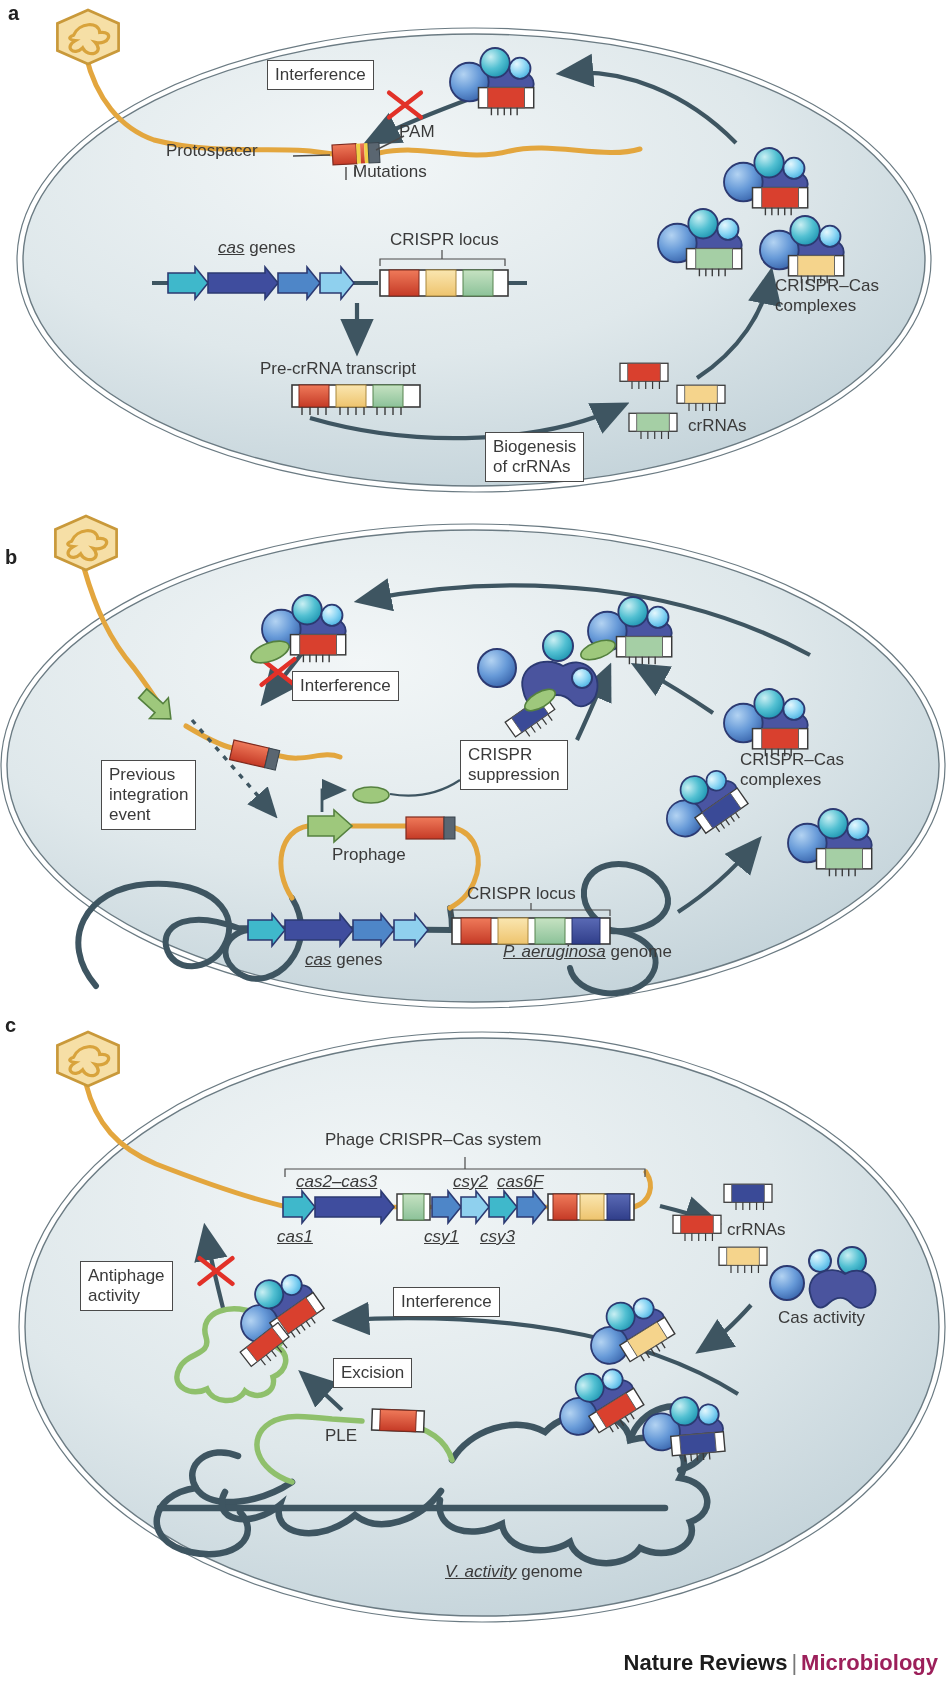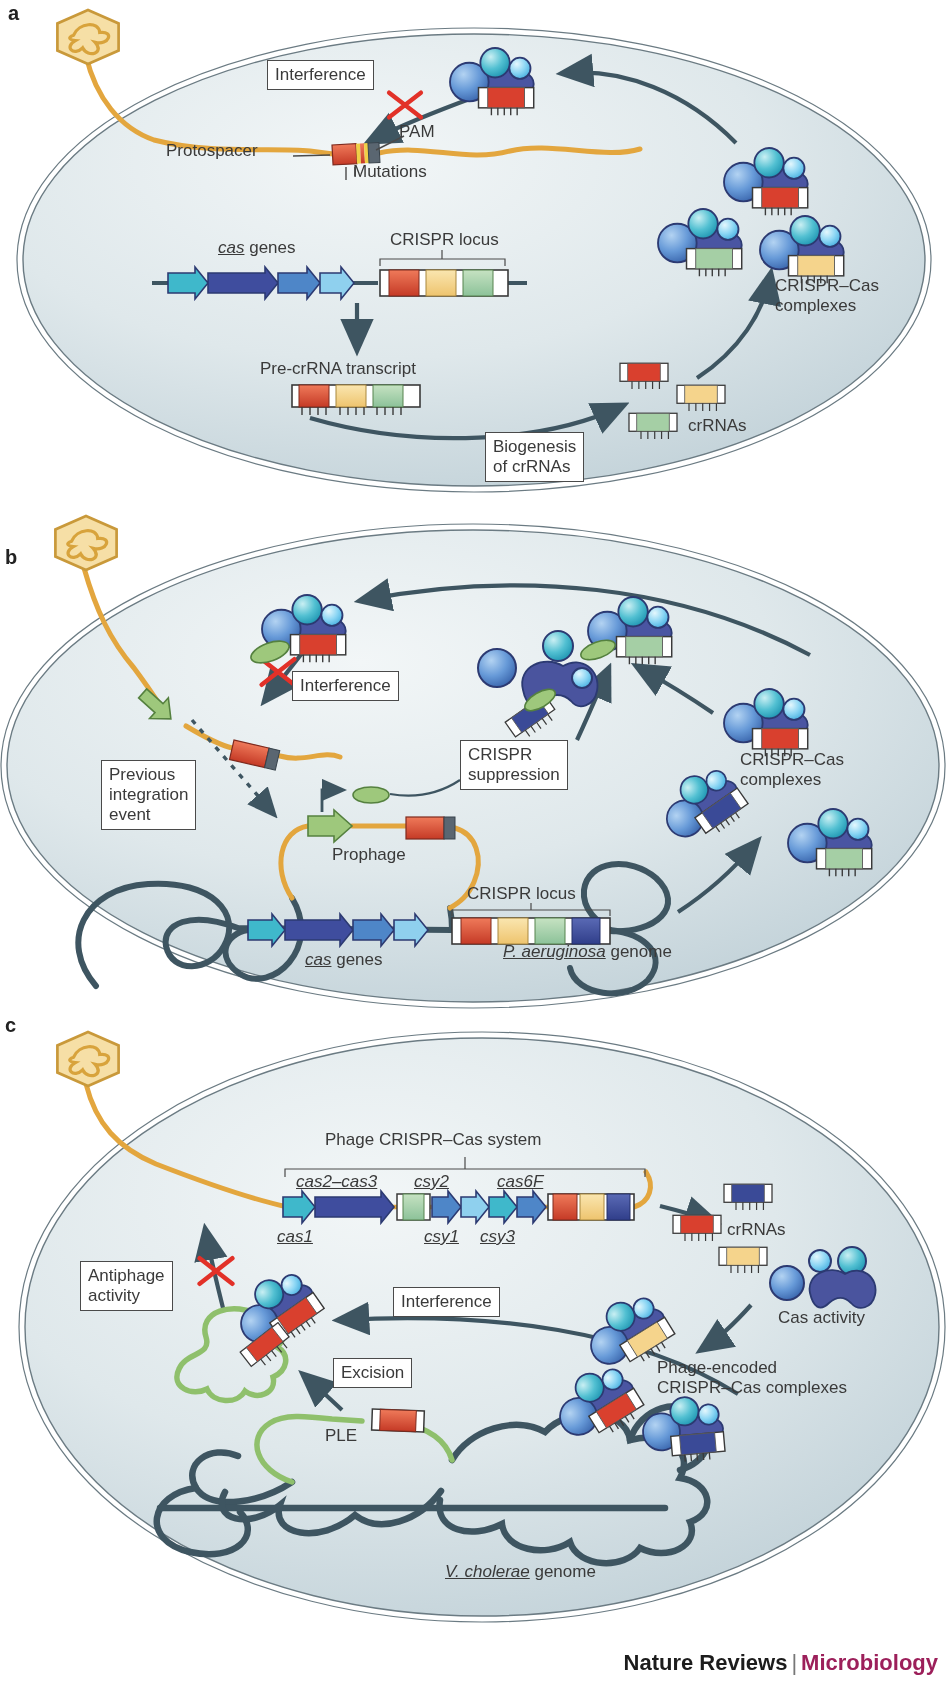--- a/index.html
+++ b/index.html
@@ -345,37 +345,33 @@
 <div class="lbl" style="left:467px;top:884px">CRISPR locus</div>
 <div class="lbl" style="left:503px;top:942px"><span class="i">P. aeruginosa</span><span> genome</span></div>
 <div class="lbl" style="left:740px;top:750px">
   <div>CRISPR–Cas</div>
   <div>complexes</div>
 </div>
 
 <div class="lbl panel-letter" style="left:5px;top:1014px">c</div>
 <div class="lbl" style="left:325px;top:1130px">Phage CRISPR–Cas system</div>
 <div class="lbl i" style="left:296px;top:1172px">cas2–cas3</div>
-<div class="lbl i" style="left:414px;top:1172px">csy2</div>
+<div class="lbl i" style="left:453px;top:1172px">csy2</div>
 <div class="lbl i" style="left:497px;top:1172px">cas6F</div>
 <div class="lbl i" style="left:277px;top:1227px">cas1</div>
 <div class="lbl i" style="left:424px;top:1227px">csy1</div>
 <div class="lbl i" style="left:480px;top:1227px">csy3</div>
 <div class="lbl" style="left:727px;top:1220px">crRNAs</div>
 <div class="lbl" style="left:778px;top:1308px">Cas activity</div>
-<div class="lbl" style="left:657px;top:1358px">
-  <div>Phage-encoded</div>
-  <div>CRISPR–Cas complexes</div>
-</div>
 <div class="lbl box" style="left:393px;top:1287px">Interference</div>
 <div class="lbl box" style="left:333px;top:1358px">Excision</div>
 <div class="lbl box" style="left:80px;top:1261px">
   <div>Antiphage</div>
   <div>activity</div>
 </div>
 <div class="lbl" style="left:325px;top:1426px">PLE</div>
-<div class="lbl" style="left:445px;top:1562px"><span class="i">V. cholerae</span><span> genome</span></div>
+<div class="lbl" style="left:445px;top:1562px"><span class="i">V. activity</span><span> genome</span></div>
 
 <div class="footer">
   <span class="brand">Nature Reviews</span><span class="sep">|</span><span class="journal">Microbiology</span>
 </div>
 
 </div>
 
 </body></html>

